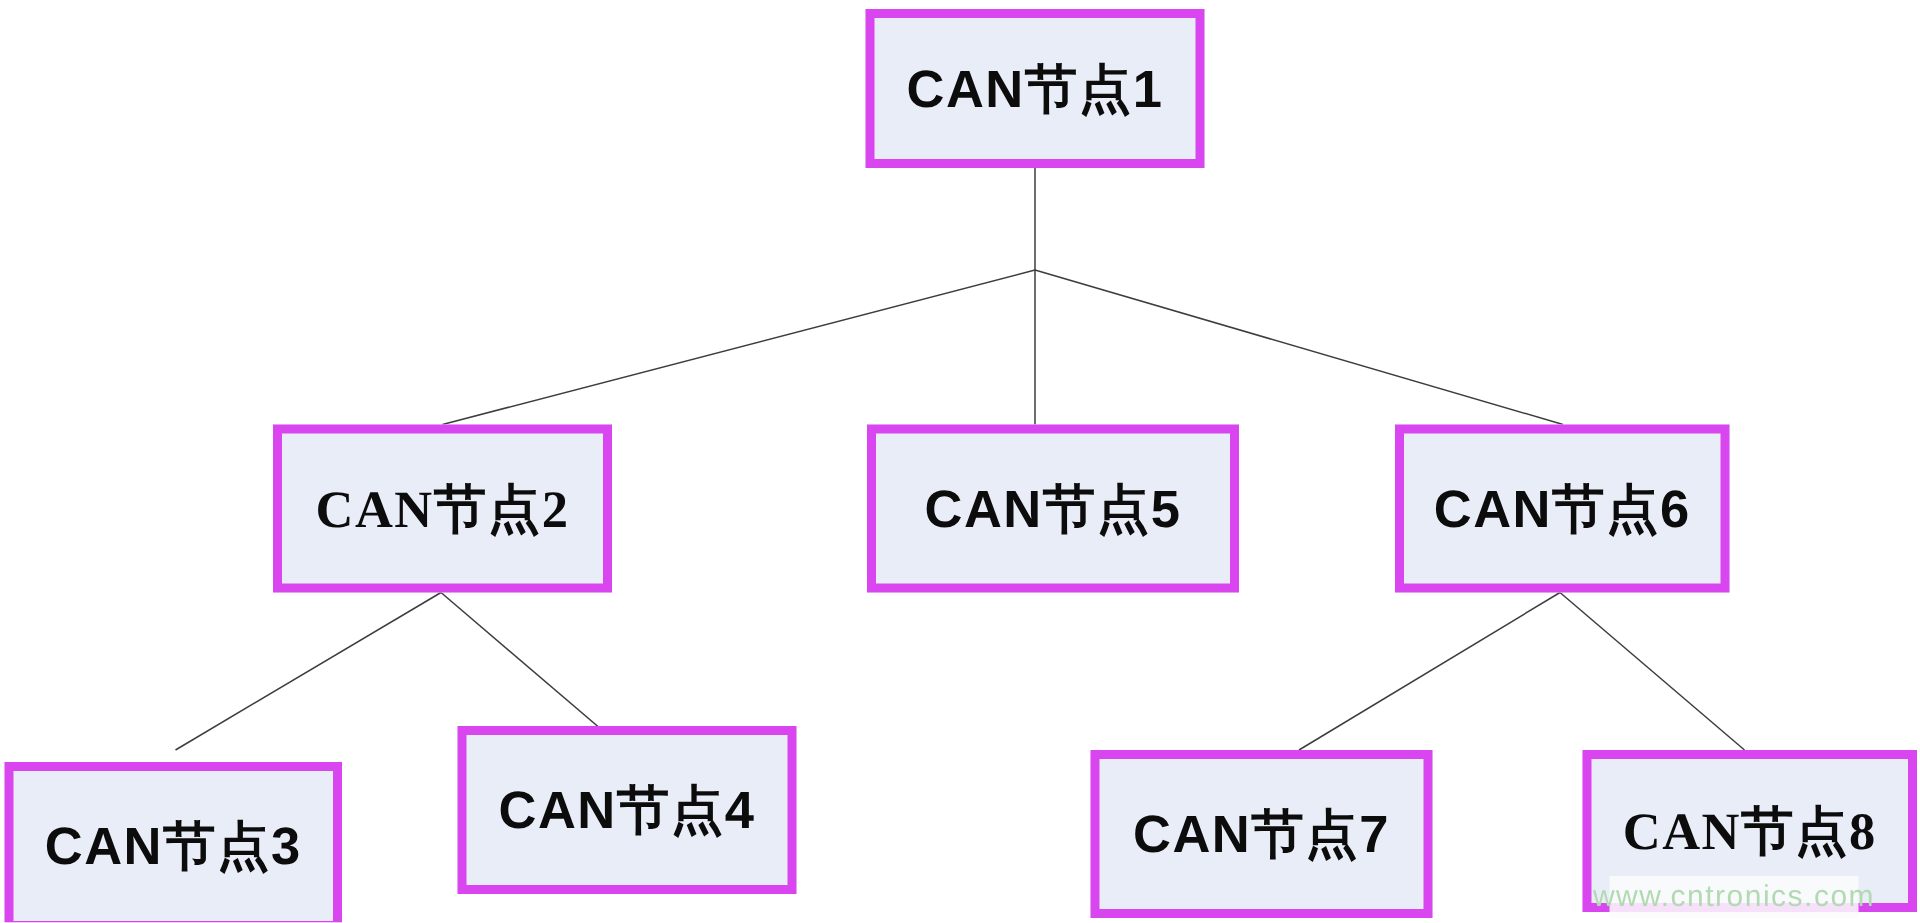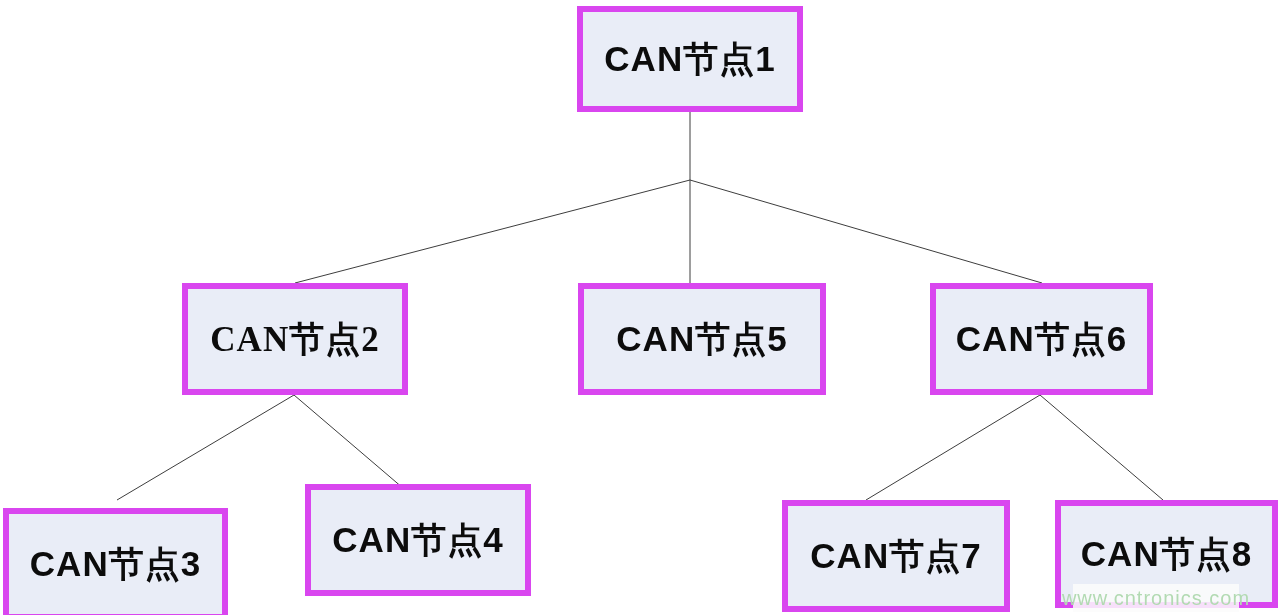--- a/index.html
+++ b/index.html
@@ -14,22 +14,22 @@
     display:flex;align-items:center;justify-content:center;
     font-weight:bold;font-size:35px;color:#0c0c0c;letter-spacing:1px;
     box-sizing:border-box;white-space:nowrap;
   }
   .n1{left:577px;top:6px;width:226px;height:106px;}
   .n2{left:182px;top:283px;width:226px;height:112px;font-family:Liberation Serif, serif;}
   .n5{left:578px;top:283px;width:248px;height:112px;}
   .n6{left:930px;top:283px;width:223px;height:112px;}
   .n3{left:3px;top:508px;width:225px;height:112px;}
   .n4{left:305px;top:484px;width:226px;height:112px;}
-  .n7{left:782px;top:500px;width:228px;height:112px;}
-  .n8{left:1055px;top:500px;width:223px;height:108px;}
+  .n7{left:727px;top:500px;width:228px;height:112px;}
+  .n8{left:1055px;top:500px;width:223px;height:108px;font-family:Liberation Serif, serif;}
   .watermark{
     position:absolute;left:1073px;top:584px;width:166px;height:28px;
     background:rgba(252,252,252,0.85);
     display:flex;align-items:center;justify-content:center;
     font-size:20px;font-weight:normal;color:#b2dab2;letter-spacing:1px;
   }
 </style>
 </head>
 <body>
 

